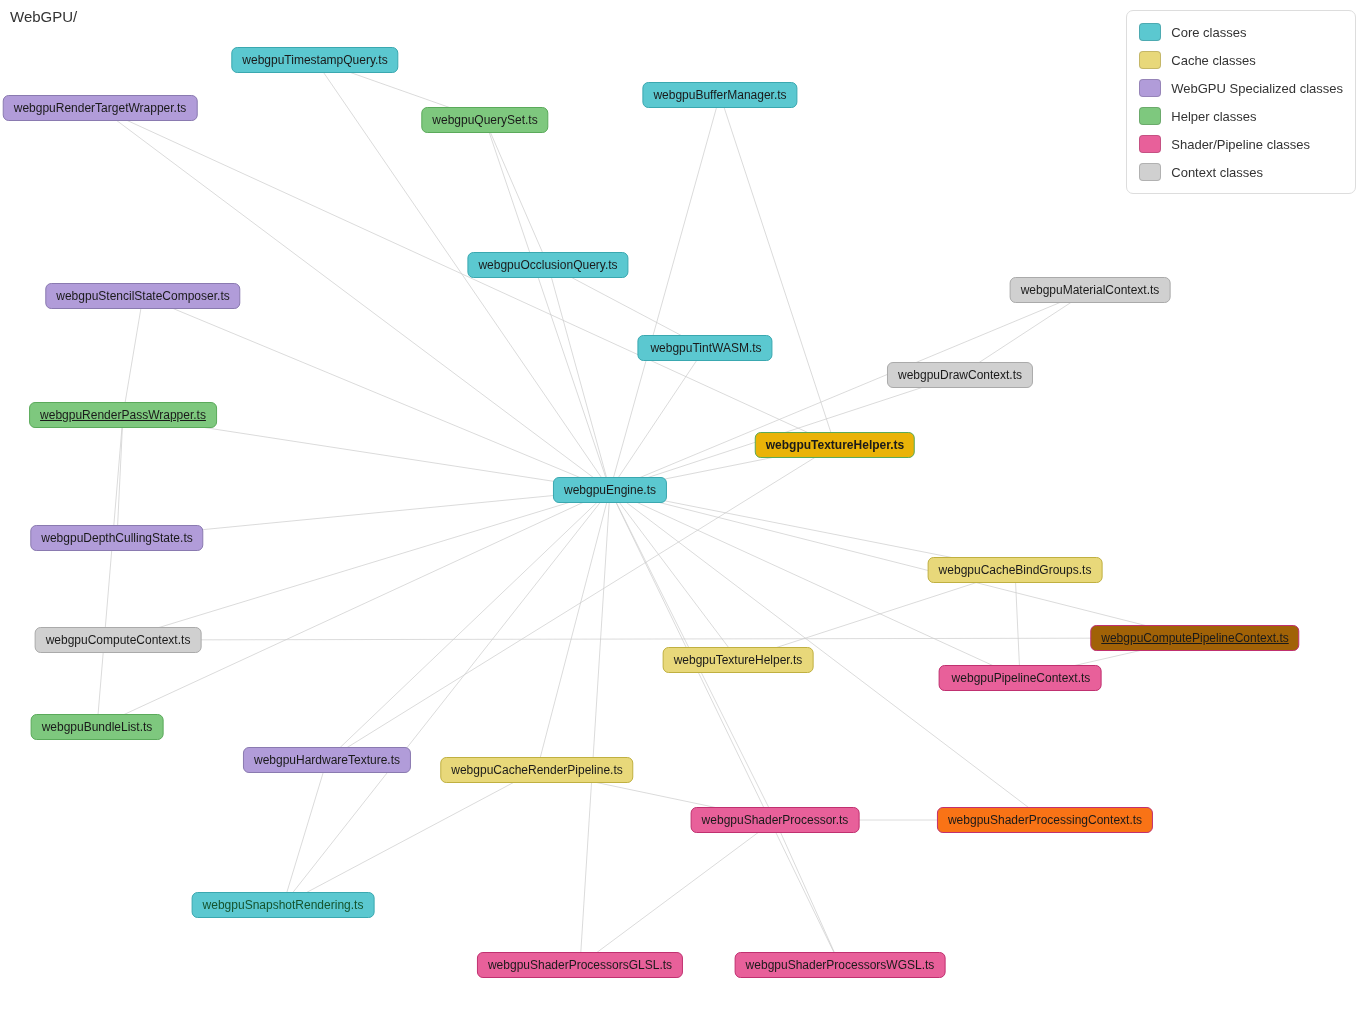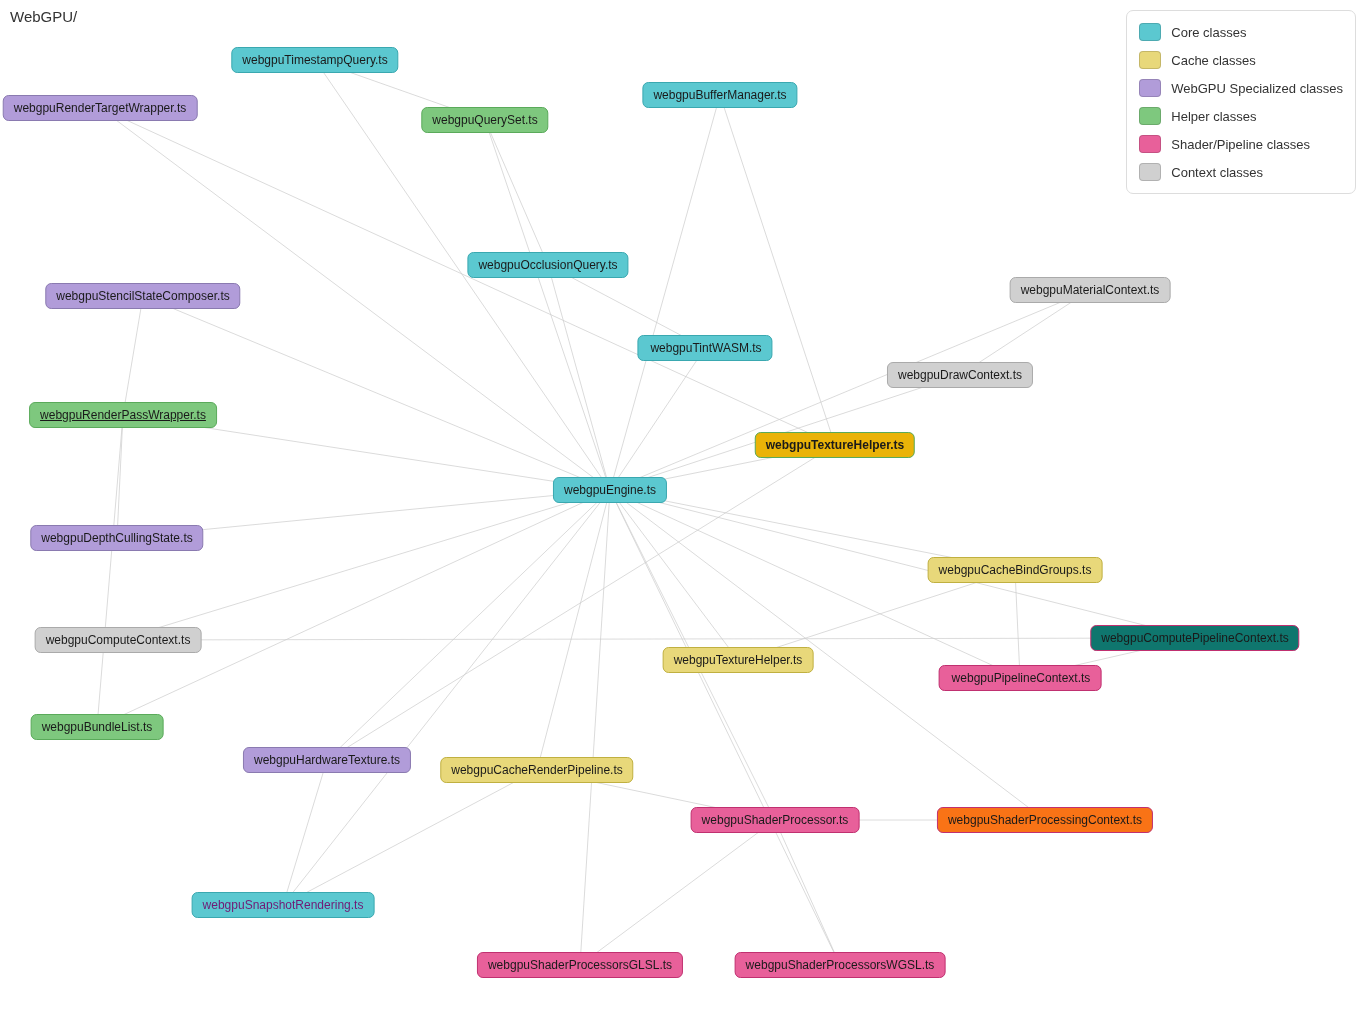--- a/index.html
+++ b/index.html
@@ -154,34 +154,34 @@
     <div class="legend-color" style="background:#d0d0d0"></div>
     <span class="legend-label">Context classes</span>
   </div>
     </div>
 
 <div class="node" style="left: 610px; top: 490px; background-color: rgb(91, 200, 208); border-color: rgb(58, 168, 176); color: rgb(26, 26, 26);">webgpuEngine.ts</div>
     <div class="node" style="left: 315px; top: 60px; background-color: rgb(91, 200, 208); border-color: rgb(58, 168, 176); color: rgb(26, 26, 26);">webgpuTimestampQuery.ts</div>
     <div class="node" style="left: 720px; top: 95px; background-color: rgb(91, 200, 208); border-color: rgb(58, 168, 176); color: rgb(26, 26, 26);">webgpuBufferManager.ts</div>
     <div class="node" style="left: 548px; top: 265px; background-color: rgb(91, 200, 208); border-color: rgb(58, 168, 176); color: rgb(26, 26, 26);">webgpuOcclusionQuery.ts</div>
     <div class="node" style="left: 705px; top: 348px; background-color: rgb(91, 200, 208); border-color: rgb(58, 168, 176); color: rgb(26, 26, 26); padding-left: 12px;">webgpuTintWASM.ts</div>
-    <div class="node" style="left: 283px; top: 905px; background-color: rgb(91, 200, 208); border-color: rgb(58, 168, 176); color: #701a75;">webgpuSnapshotRendering.ts</div>
+    <div class="node" style="left: 283px; top: 905px; background-color: rgb(91, 200, 208); border-color: rgb(58, 168, 176); color: #14532d;">webgpuSnapshotRendering.ts</div>
     <div class="node" style="left: 100px; top: 108px; background-color: rgb(177, 156, 217); border-color: rgb(138, 122, 176); color: rgb(26, 26, 26);">webgpuRenderTargetWrapper.ts</div>
     <div class="node" style="left: 143px; top: 296px; background-color: rgb(177, 156, 217); border-color: rgb(138, 122, 176); color: rgb(26, 26, 26);">webgpuStencilStateComposer.ts</div>
     <div class="node" style="left: 117px; top: 538px; background-color: rgb(177, 156, 217); border-color: rgb(138, 122, 176); color: rgb(26, 26, 26);">webgpuDepthCullingState.ts</div>
     <div class="node" style="left: 327px; top: 760px; background-color: rgb(177, 156, 217); border-color: rgb(138, 122, 176); color: rgb(26, 26, 26);">webgpuHardwareTexture.ts</div>
     <div class="node" style="left: 485px; top: 120px; background-color: rgb(126, 200, 126); border-color: rgb(90, 170, 90); color: rgb(26, 26, 26);">webgpuQuerySet.ts</div>
     <div class="node" style="left: 123px; top: 415px; background-color: rgb(126, 200, 126); border-color: rgb(90, 170, 90); color: rgb(26, 26, 26); text-decoration: underline;">webgpuRenderPassWrapper.ts</div>
     <div class="node" style="left: 97px; top: 727px; background-color: rgb(126, 200, 126); border-color: rgb(90, 170, 90); color: rgb(26, 26, 26);">webgpuBundleList.ts</div>
     <div class="node" style="left: 835px; top: 445px; background-color: #eab308; border-color: rgb(90, 170, 90); color: rgb(26, 26, 26); font-weight: bold;">webgpuTextureHelper.ts</div>
     <div class="node" style="left: 1015px; top: 570px; background-color: rgb(232, 216, 122); border-color: rgb(192, 176, 64); color: rgb(26, 26, 26);">webgpuCacheBindGroups.ts</div>
     <div class="node" style="left: 738px; top: 660px; background-color: rgb(232, 216, 122); border-color: rgb(192, 176, 64); color: rgb(26, 26, 26);">webgpuTextureHelper.ts</div>
     <div class="node" style="left: 537px; top: 770px; background-color: rgb(232, 216, 122); border-color: rgb(192, 176, 64); color: rgb(26, 26, 26);">webgpuCacheRenderPipeline.ts</div>
     <div class="node" style="left: 118px; top: 640px; background-color: rgb(208, 208, 208); border-color: rgb(170, 170, 170); color: rgb(26, 26, 26);">webgpuComputeContext.ts</div>
     <div class="node" style="left: 960px; top: 375px; background-color: rgb(208, 208, 208); border-color: rgb(170, 170, 170); color: rgb(26, 26, 26);">webgpuDrawContext.ts</div>
     <div class="node" style="left: 1090px; top: 290px; background-color: rgb(208, 208, 208); border-color: rgb(170, 170, 170); color: rgb(26, 26, 26);">webgpuMaterialContext.ts</div>
     <div class="node" style="left: 775px; top: 820px; background-color: rgb(232, 96, 154); border-color: rgb(192, 48, 112); color: rgb(26, 26, 26);">webgpuShaderProcessor.ts</div>
     <div class="node" style="left: 1020px; top: 678px; background-color: rgb(232, 96, 154); border-color: rgb(192, 48, 112); color: rgb(26, 26, 26); padding-left: 12px;">webgpuPipelineContext.ts</div>
-    <div class="node" style="left: 1195px; top: 638px; background-color: #0f766e; border-color: rgb(192, 48, 112); color: rgb(26, 26, 26);">webgpuComputePipelineContext.ts</div>
+    <div class="node" style="left: 1195px; top: 638px; background-color: #a16207; border-color: rgb(192, 48, 112); color: rgb(26, 26, 26); text-decoration: underline;">webgpuComputePipelineContext.ts</div>
     <div class="node" style="left: 1045px; top: 820px; background-color: #f97316; border-color: rgb(192, 48, 112); color: rgb(26, 26, 26);">webgpuShaderProcessingContext.ts</div>
     <div class="node" style="left: 580px; top: 965px; background-color: rgb(232, 96, 154); border-color: rgb(192, 48, 112); color: rgb(26, 26, 26);">webgpuShaderProcessorsGLSL.ts</div>
     <div class="node" style="left: 840px; top: 965px; background-color: rgb(232, 96, 154); border-color: rgb(192, 48, 112); color: rgb(26, 26, 26);">webgpuShaderProcessorsWGSL.ts</div>
   </div>
 
 </body></html>

